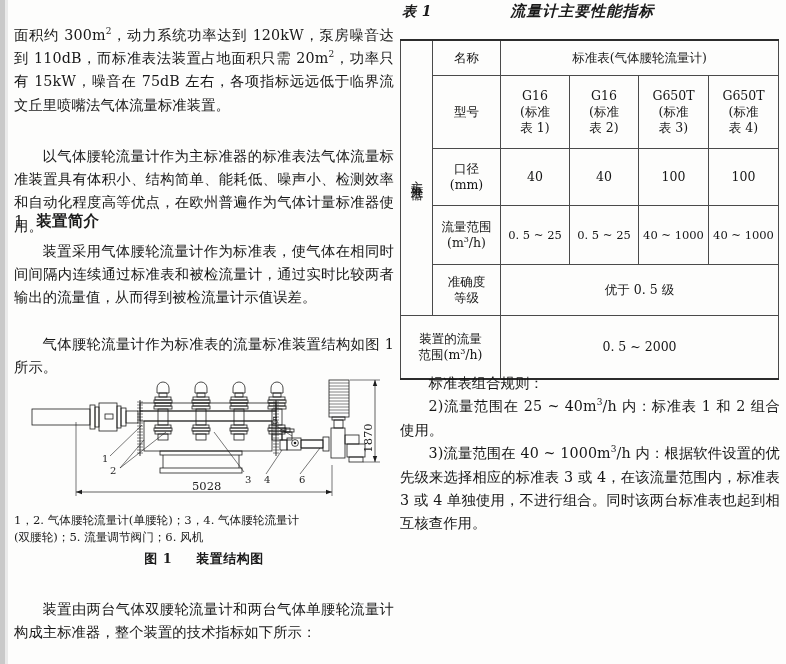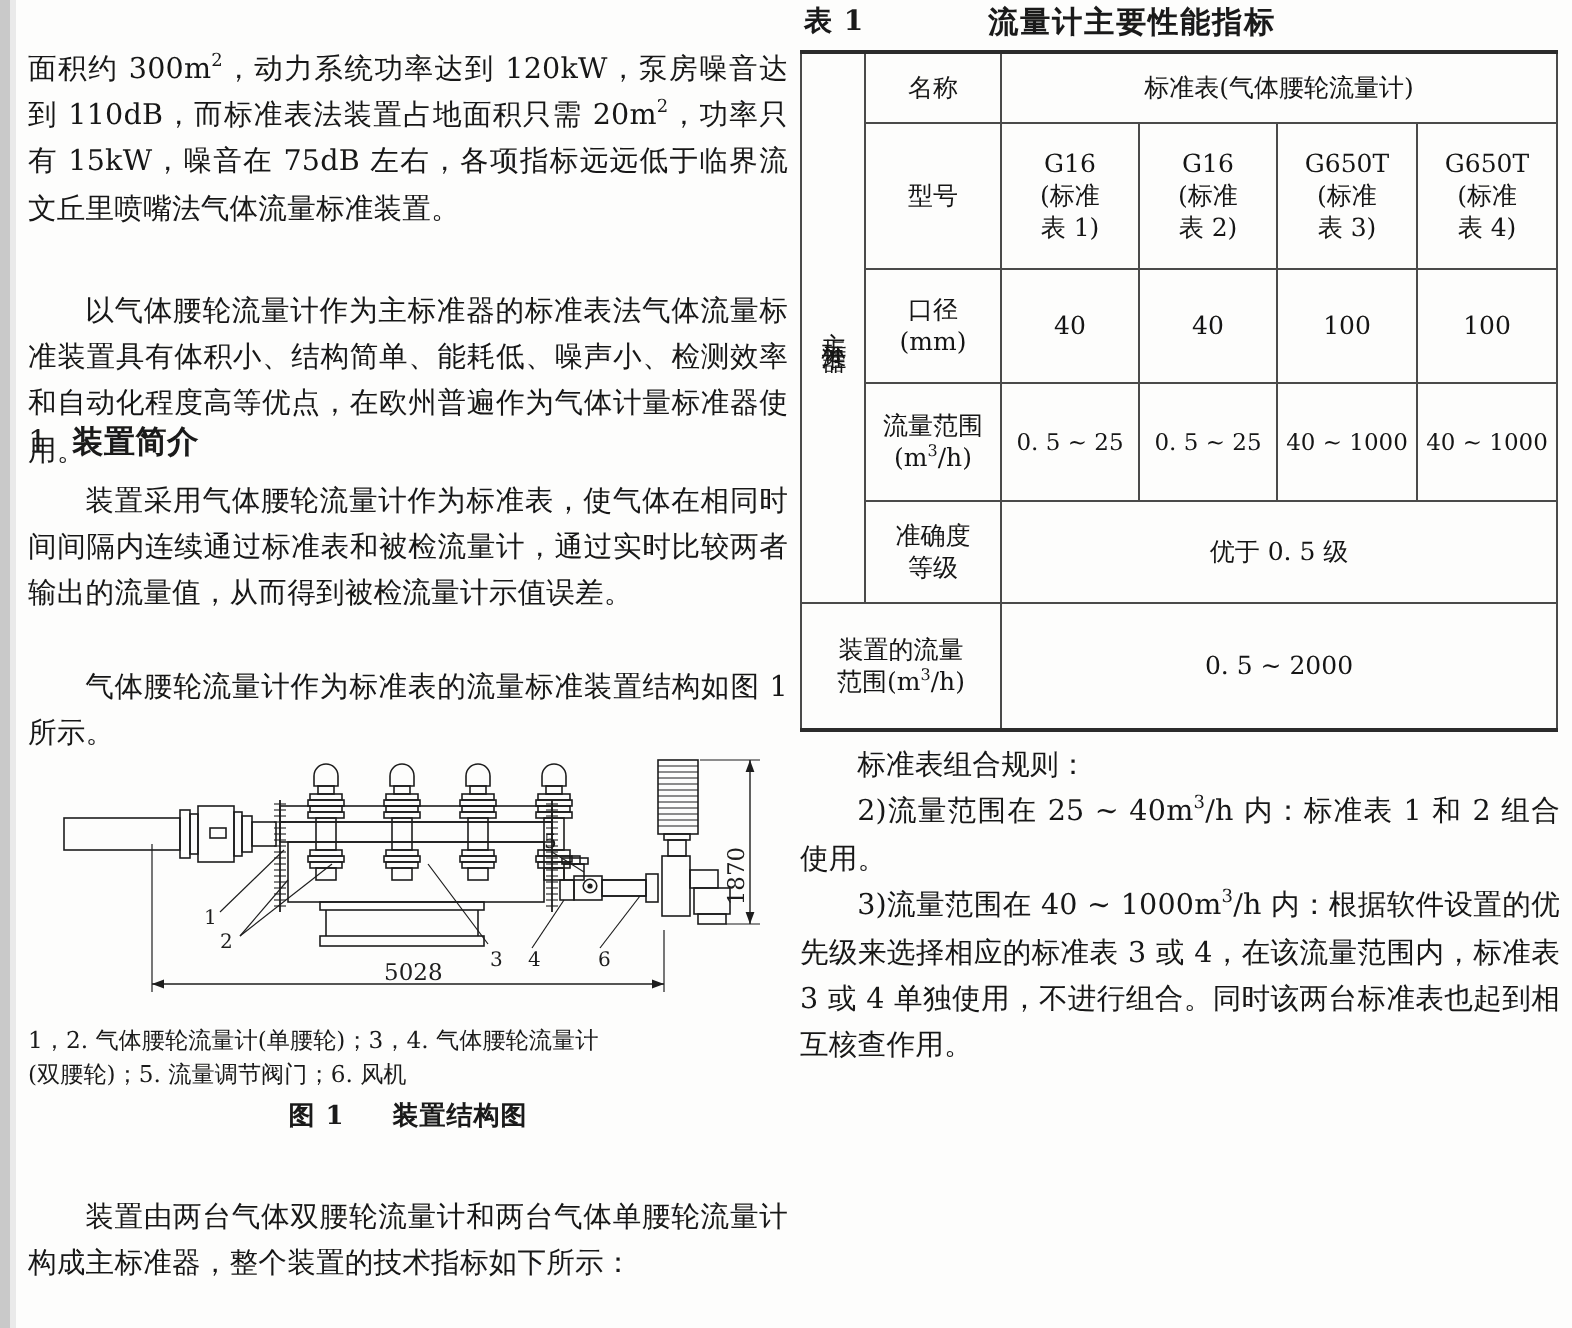--- a/index.html
+++ b/index.html
@@ -69,28 +69,29 @@
 
   
   #table-title{
     margin:0;
     font-size:14px;
     font-weight:bold;
     line-height:22px;
     display:flex;
     align-items:flex-end;
     padding-left:2px;
+    font-style:italic;
   }
   #table-title .tt-label{letter-spacing:0.5px;}
-  #table-title .tt-name{margin-left:62px;font-size:15px;letter-spacing:1px;}
+  #table-title .tt-name{margin-left:78px;font-size:15px;letter-spacing:1px;}
 
   table.perf{
     border-collapse:collapse;
     width:378px;
-    margin-top:3px;
+    margin-top:17px;
     font-size:12.5px;
     table-layout:fixed;
     padding-left:23px;
   }
   table.perf td{
     border:1px solid #4a4a4a;
     text-align:center;
     vertical-align:middle;
     padding:3px 1px;
     line-height:16px;

